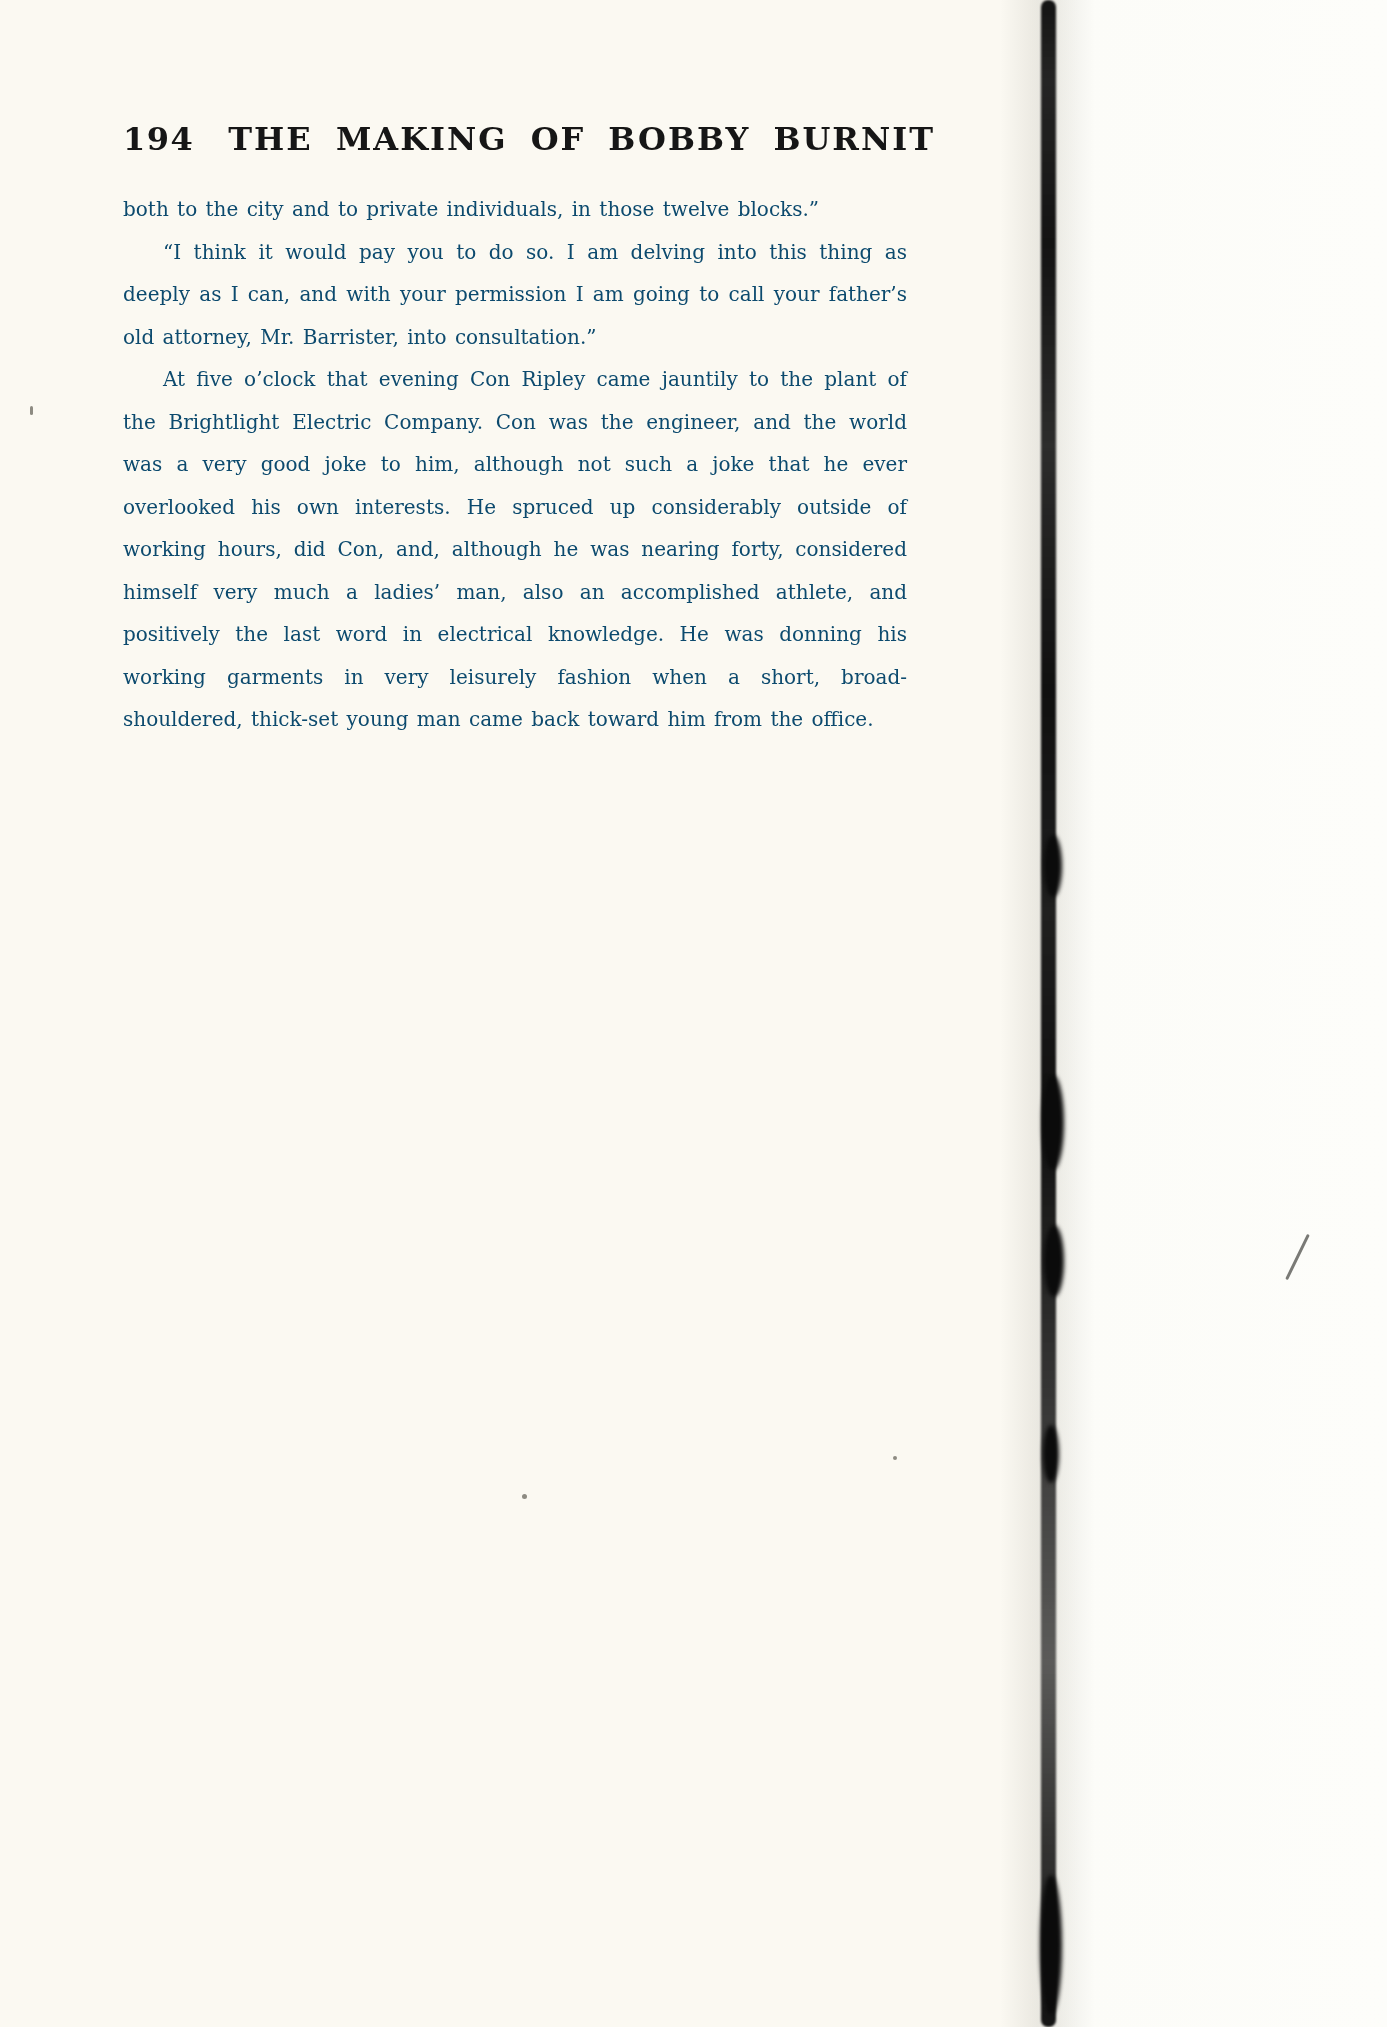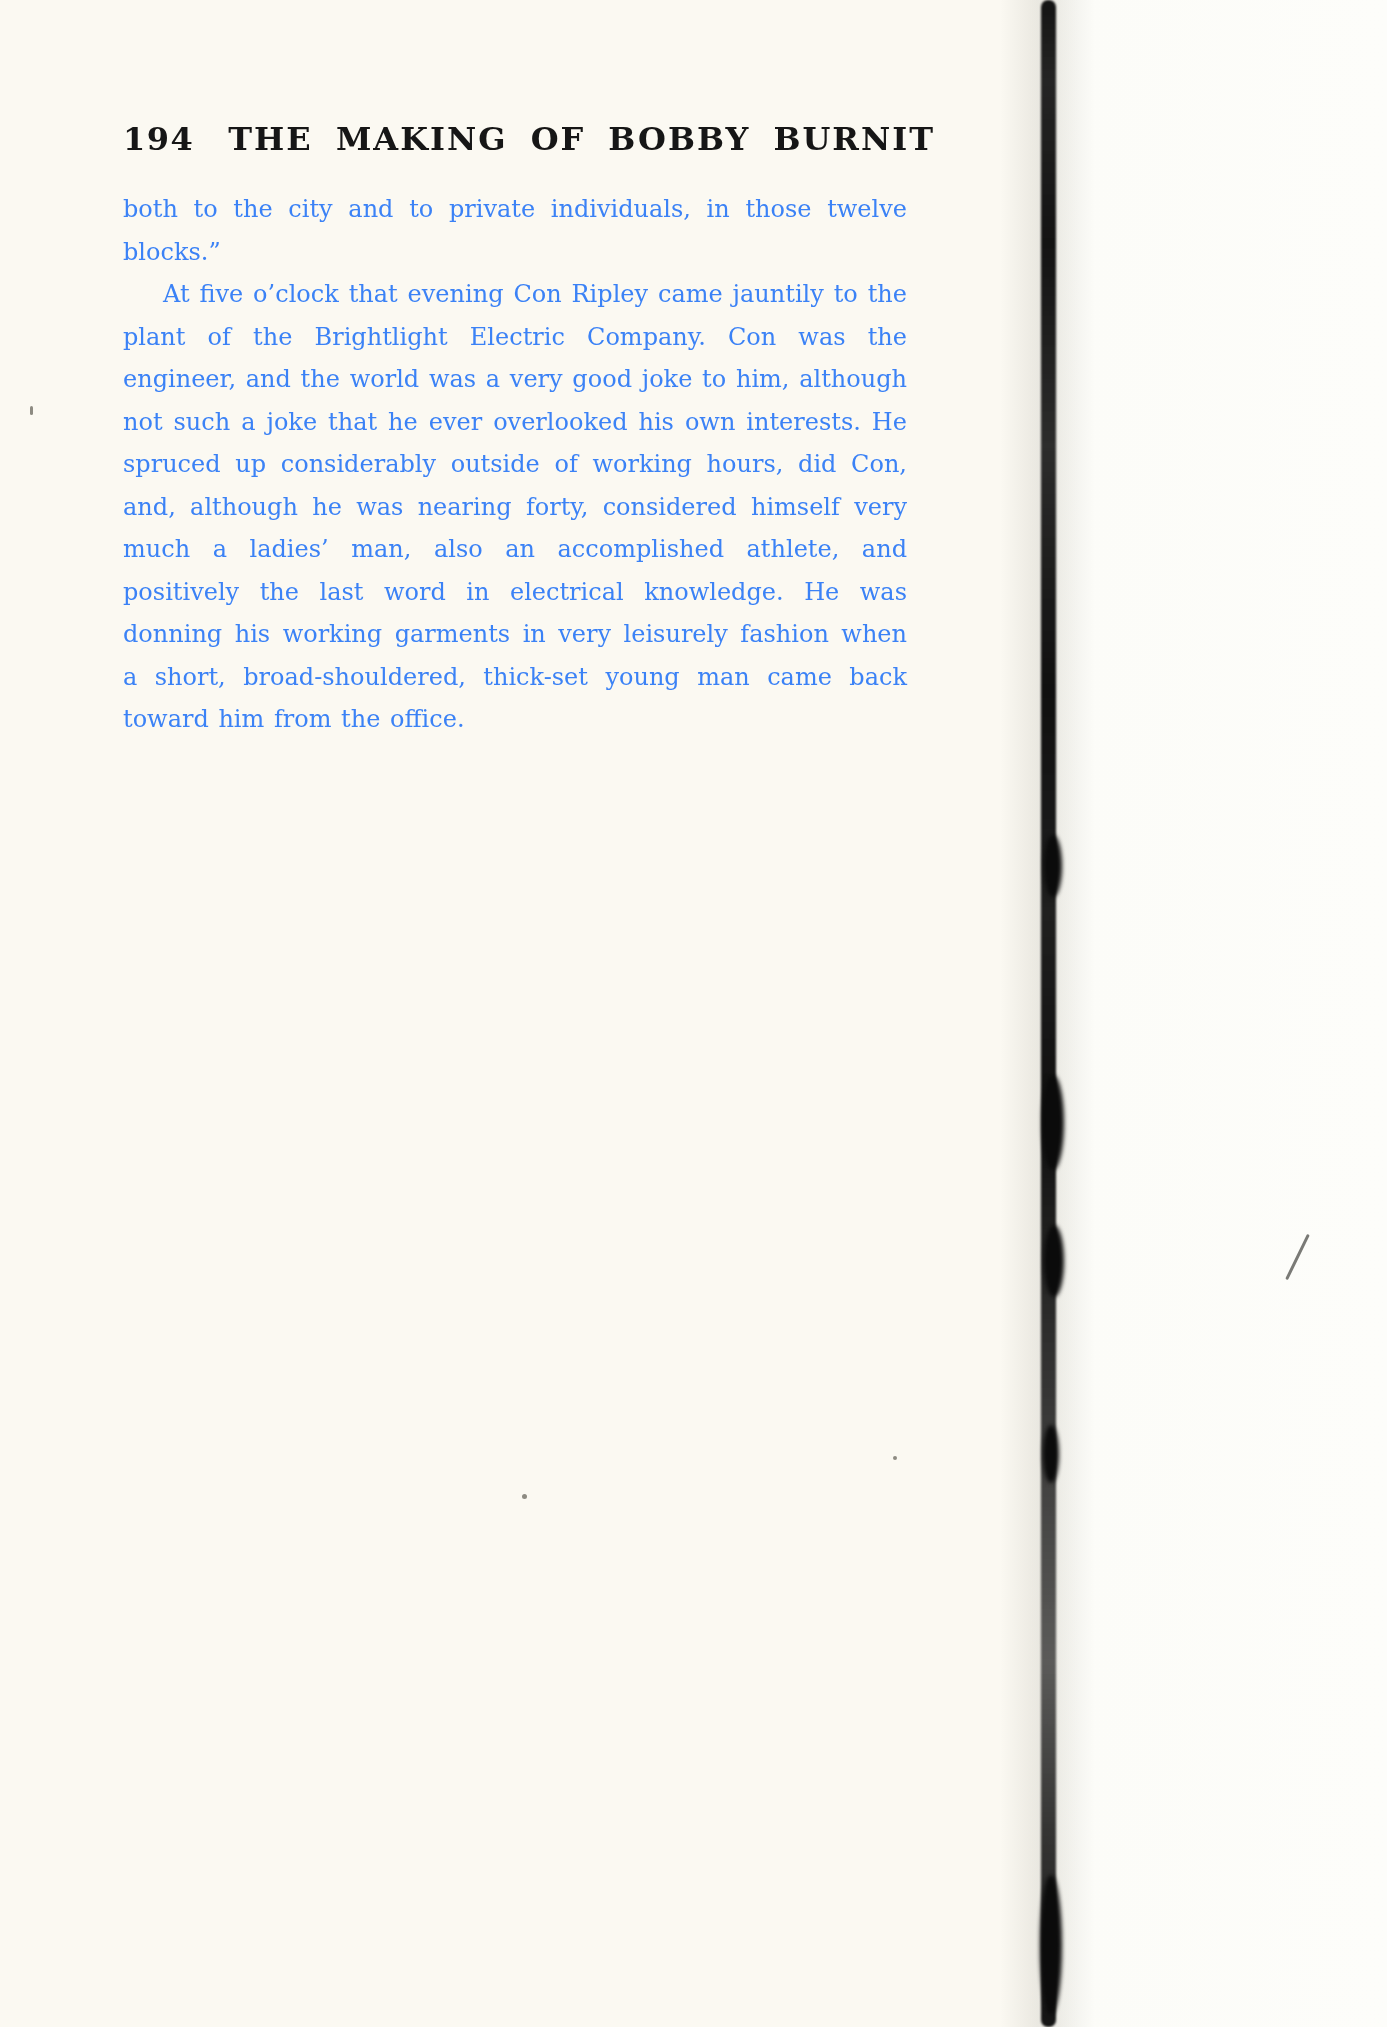--- a/index.html
+++ b/index.html
@@ -37,25 +37,25 @@
     }
     .rtitle {
       letter-spacing: 2px;
       word-spacing: 10px;
     }
     .text-block {
       position: absolute;
       top: 188px;
       left: 123px;
       width: 784px;
-      font-size: 24px;
+      font-size: 20px;
       line-height: 42.5px;
       text-align: justify;
       word-spacing: 2px;
-      color: #3b82f6;
+      color: #0c4a6e;
     }
     .text-block p.para {
       margin: 0;
     }
     .text-block p.para.indent {
       text-indent: 40px;
     }
     
     .gutter-shade {
       position: absolute;
@@ -130,20 +130,21 @@
 <body>
 
 <div class="page">
 
   <div class="header">
     <span class="pnum">194</span><span class="rtitle">THE MAKING OF BOBBY BURNIT</span>
   </div>
 
   <div class="text-block" id="text-block">
       <p class="para">both to the city and to private individuals, in those twelve blocks.”</p>
+      <p class="para indent">“I think it would pay you to do so. I am delving into this thing as deeply as I can, and with your permission I am going to call your father’s old attorney, Mr. Barrister, into consultation.”</p>
       <p class="para indent">At five o’clock that evening Con Ripley came jauntily to the plant of the Brightlight Electric Company. Con was the engineer, and the world was a very good joke to him, although not such a joke that he ever overlooked his own interests. He spruced up considerably outside of working hours, did Con, and, although he was nearing forty, considered himself very much a ladies’ man, also an accomplished athlete, and positively the last word in electrical knowledge. He was donning his working garments in very leisurely fashion when a short, broad-shouldered, thick-set young man came back toward him from the office.</p>
     </div>
 
   <div class="gutter-shade"></div>
   <div class="binding-streak"></div>
   <div class="blob b1"></div>
   <div class="blob b2"></div>
   <div class="blob b3"></div>
   <div class="blob b4"></div>
   <div class="blob b5"></div>

